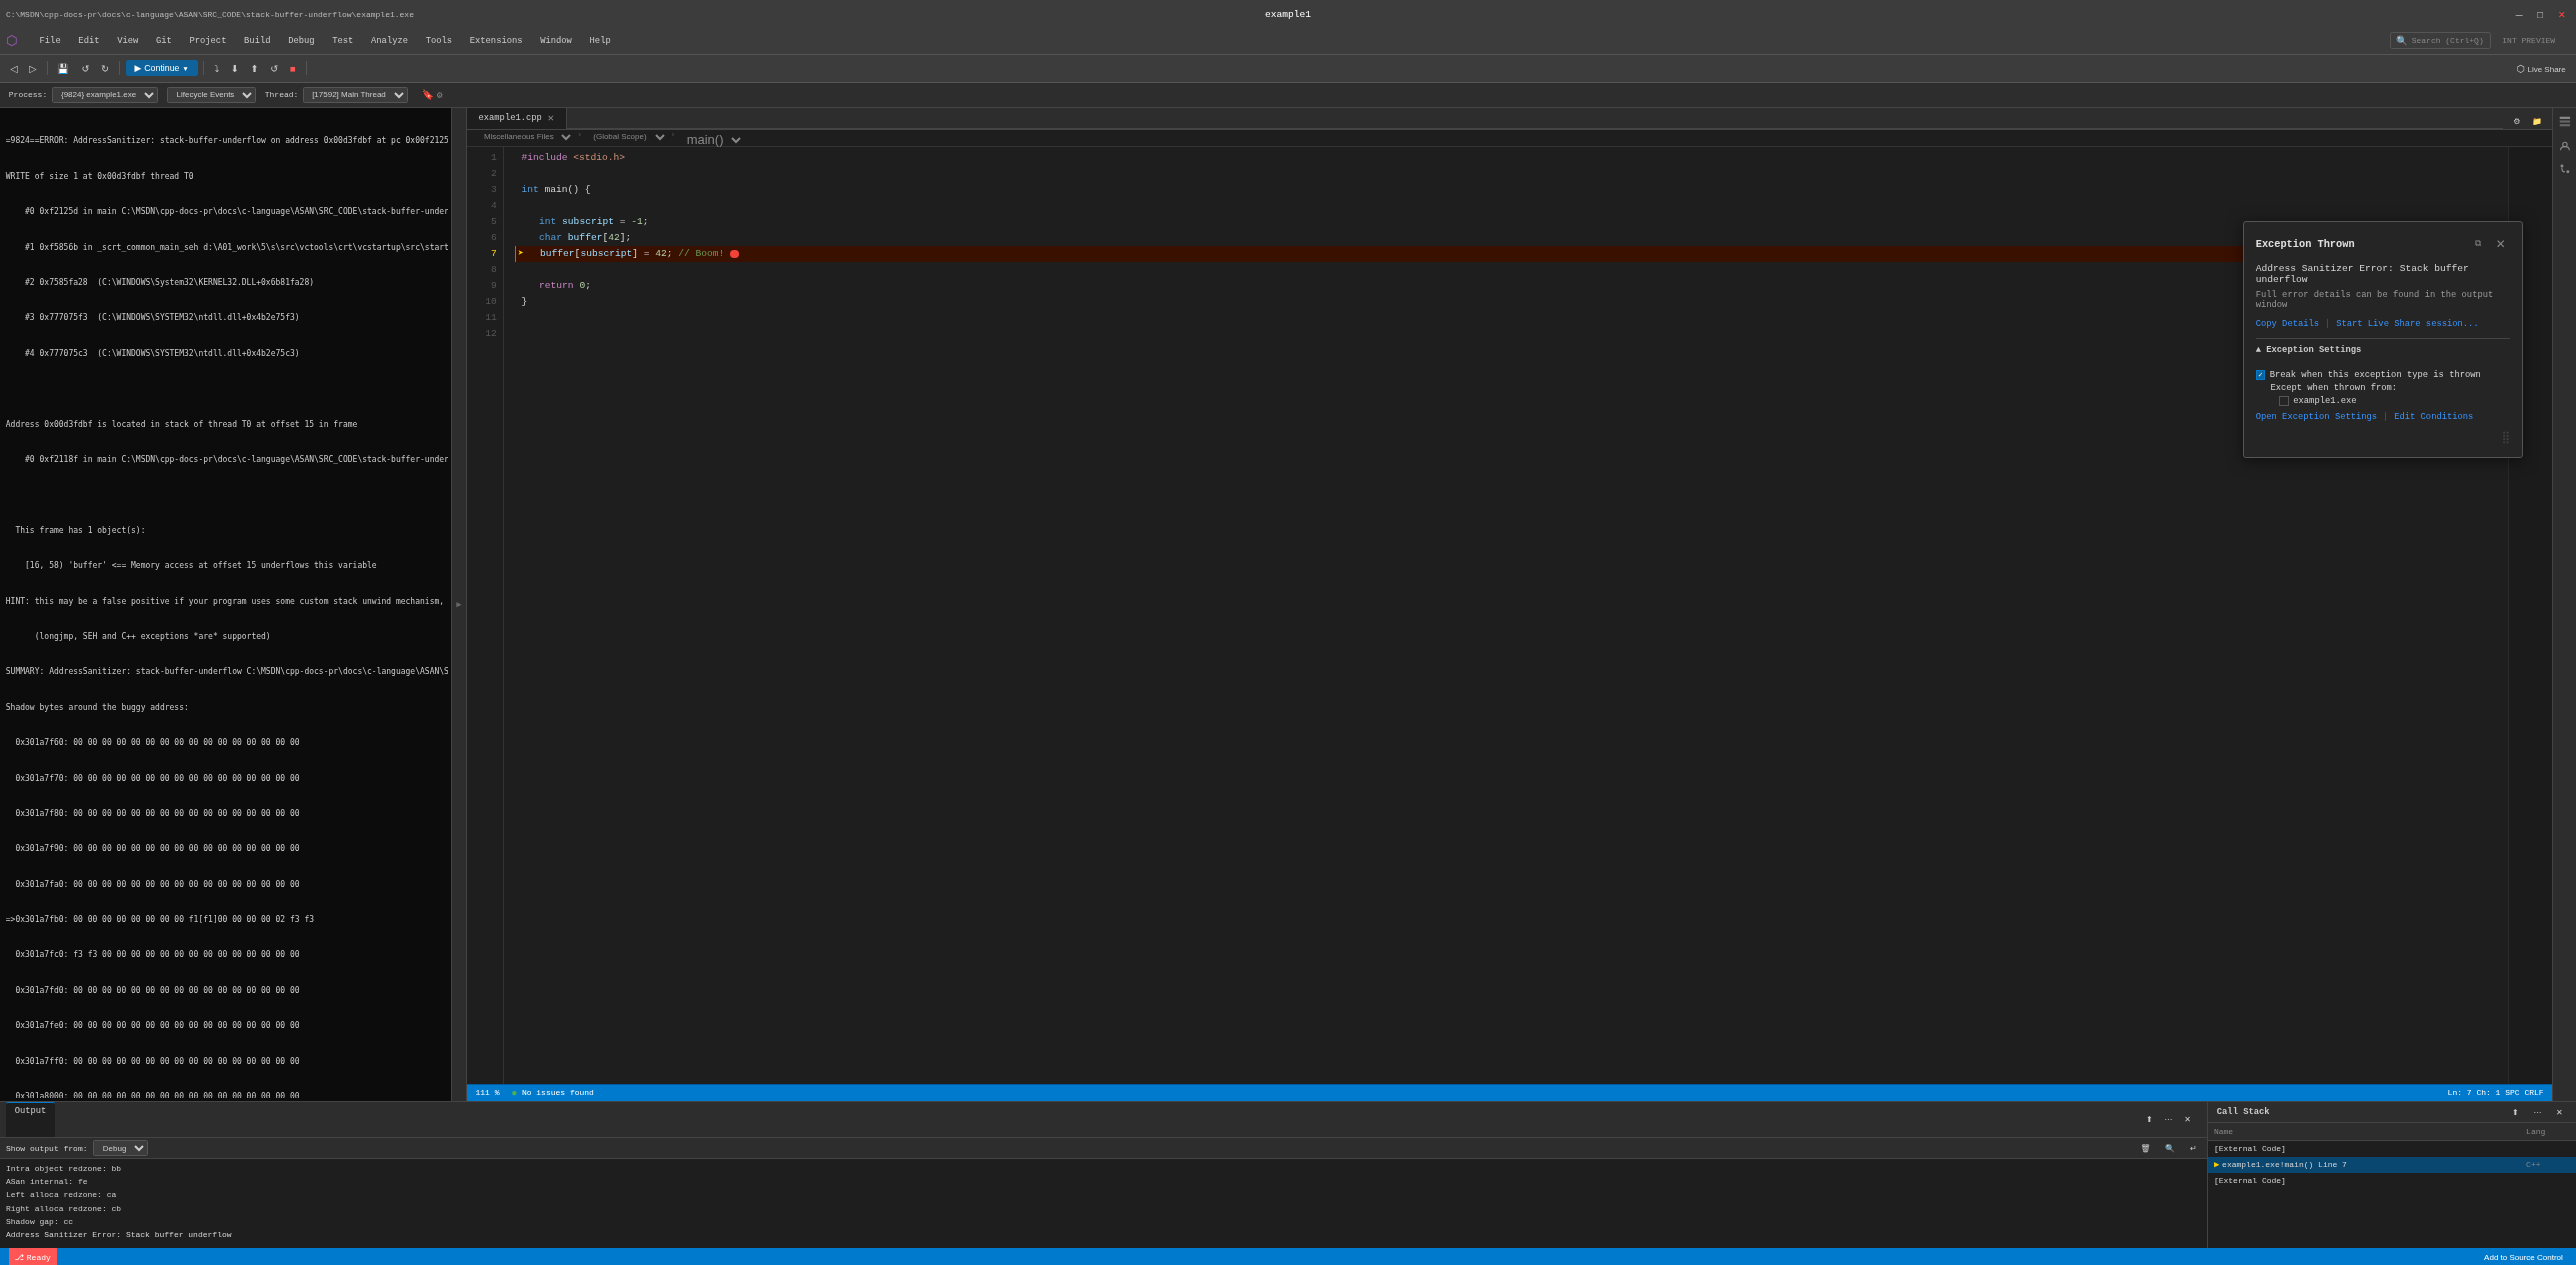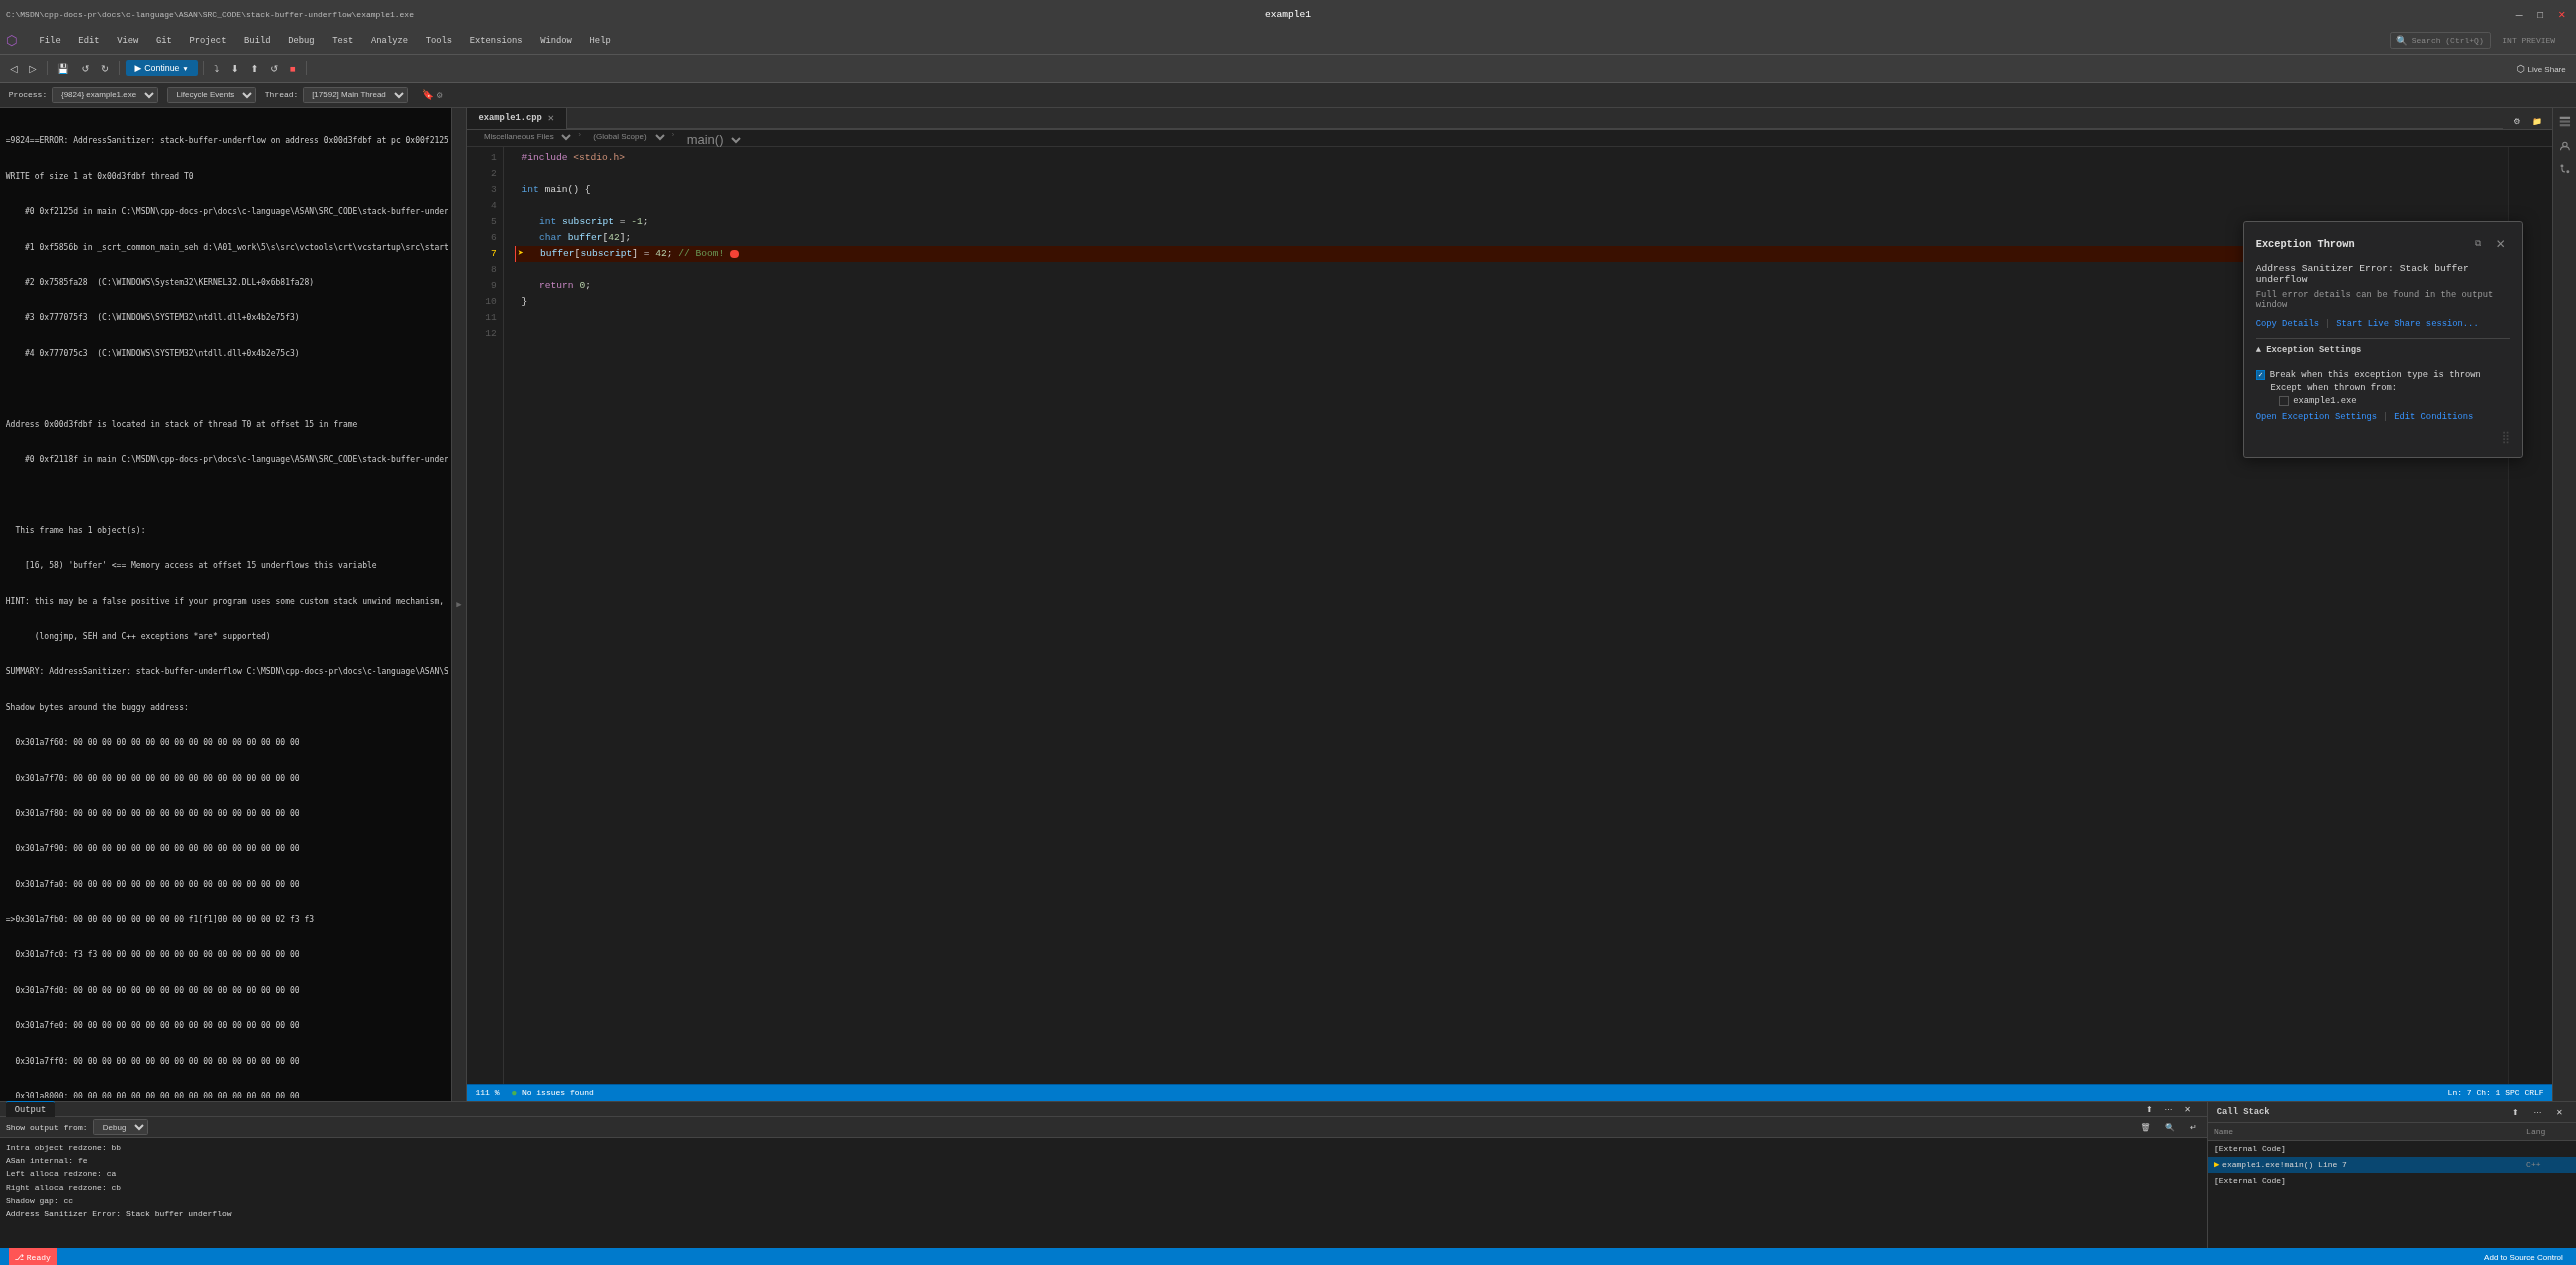--- a/index.html
+++ b/index.html
@@ -129,21 +129,20 @@
       padding: 4.4px 11.8px;
       background: #1e1e1e;
       border-top: 0.7px solid #444;
       border-right: 0.7px solid #444;
       font-size: 8.8px;
       color: #ccc;
       display: flex;
       align-items: center;
       gap: 5.9px;
       cursor: pointer;
-      font-weight: bold;
     }
     .editor-tab.active { background: #1e1e1e; border-top: 0.7px solid #007acc; }
     .tab-close { opacity: 0.6; font-size: 10.3px; }
 
     
     #editor-breadcrumb {
       background: #1e1e1e;
       height: 17.7px;
       display: flex;
       align-items: flex-start;
@@ -254,23 +253,22 @@
     }
     #output-panel {
       flex: 1;
       background: #1e1e1e;
       border-right: 0.7px solid #444;
       display: flex;
       flex-direction: column;
     }
     #output-tabs {
       background: #2d2d2d;
-      height: 15px;
-      display: flex;
-      align-items: center;
+      height: 36px;
+      display: flex;
       padding: 0 5.9px;
       gap: 2.9px;
       border-bottom: 0.7px solid #444;
     }
     .output-tab {
       padding: 2.9px 8.8px;
       font-size: 8.8px;
       color: #ccc;
       cursor: pointer;
       border-radius: 2.2px 2.2px 0 0;

